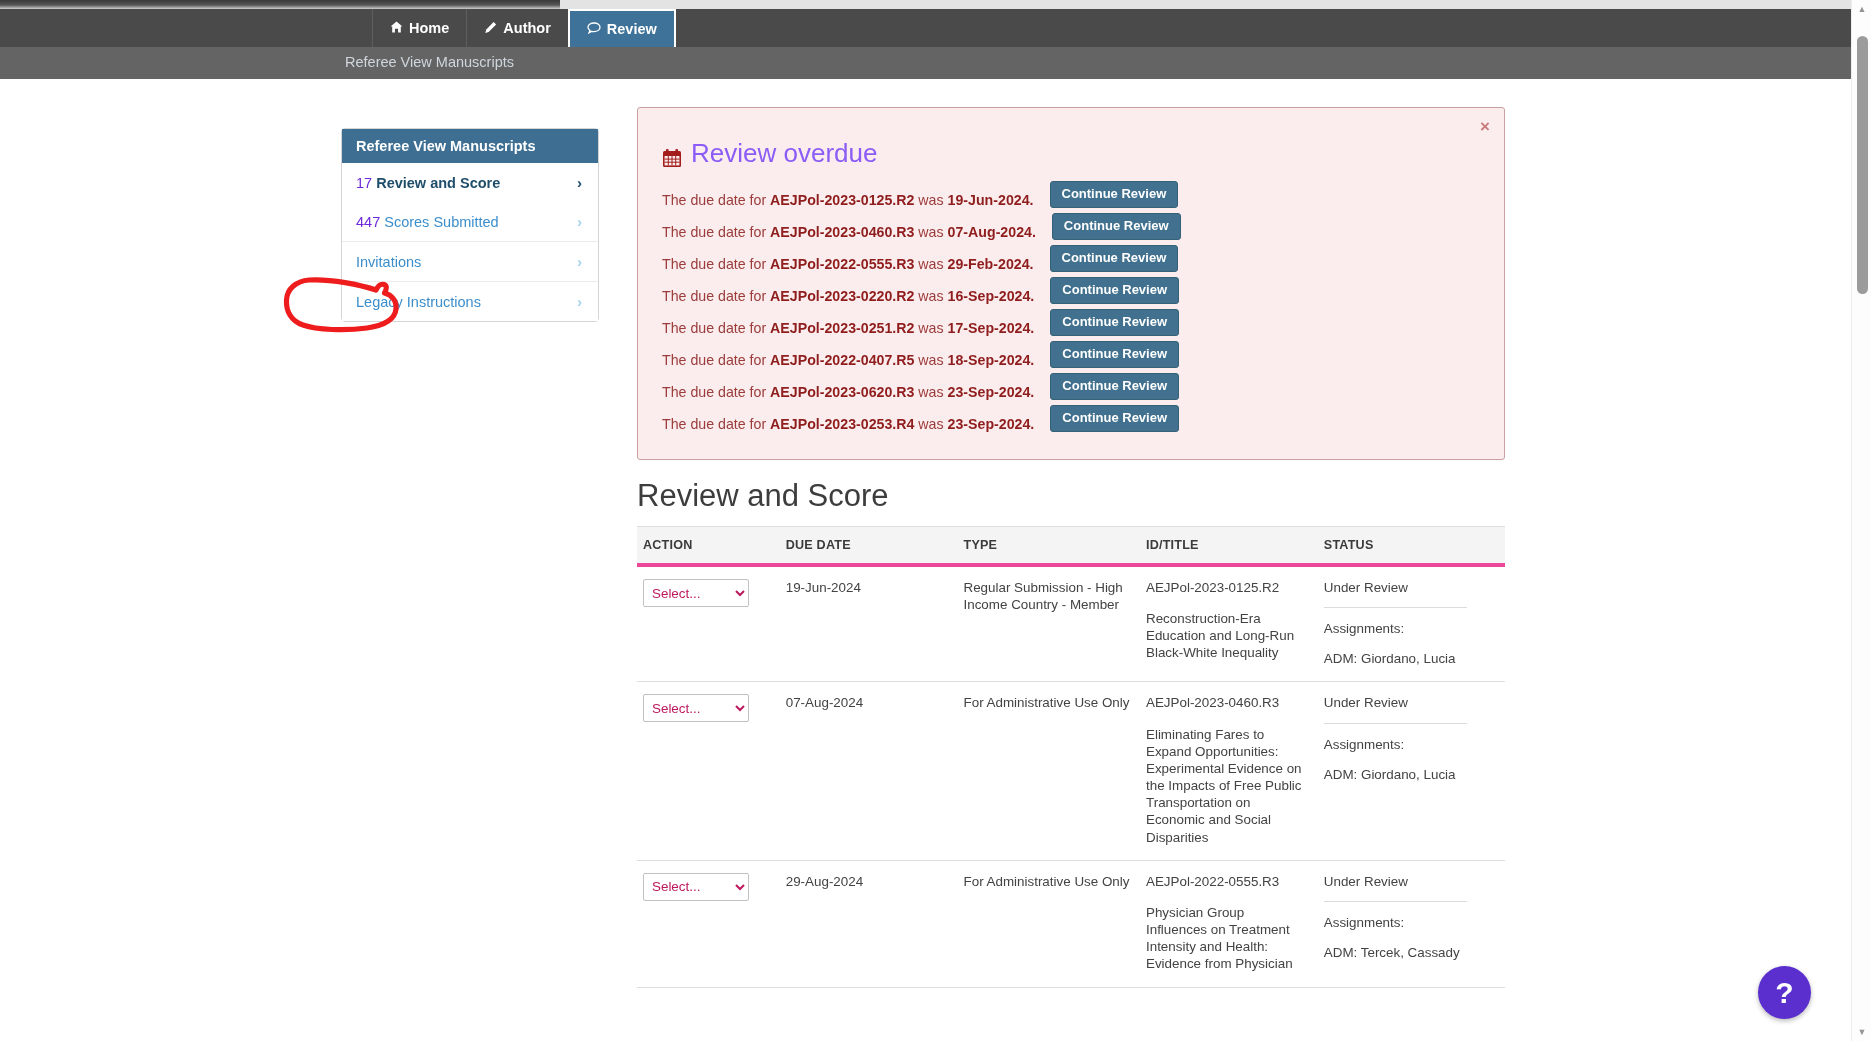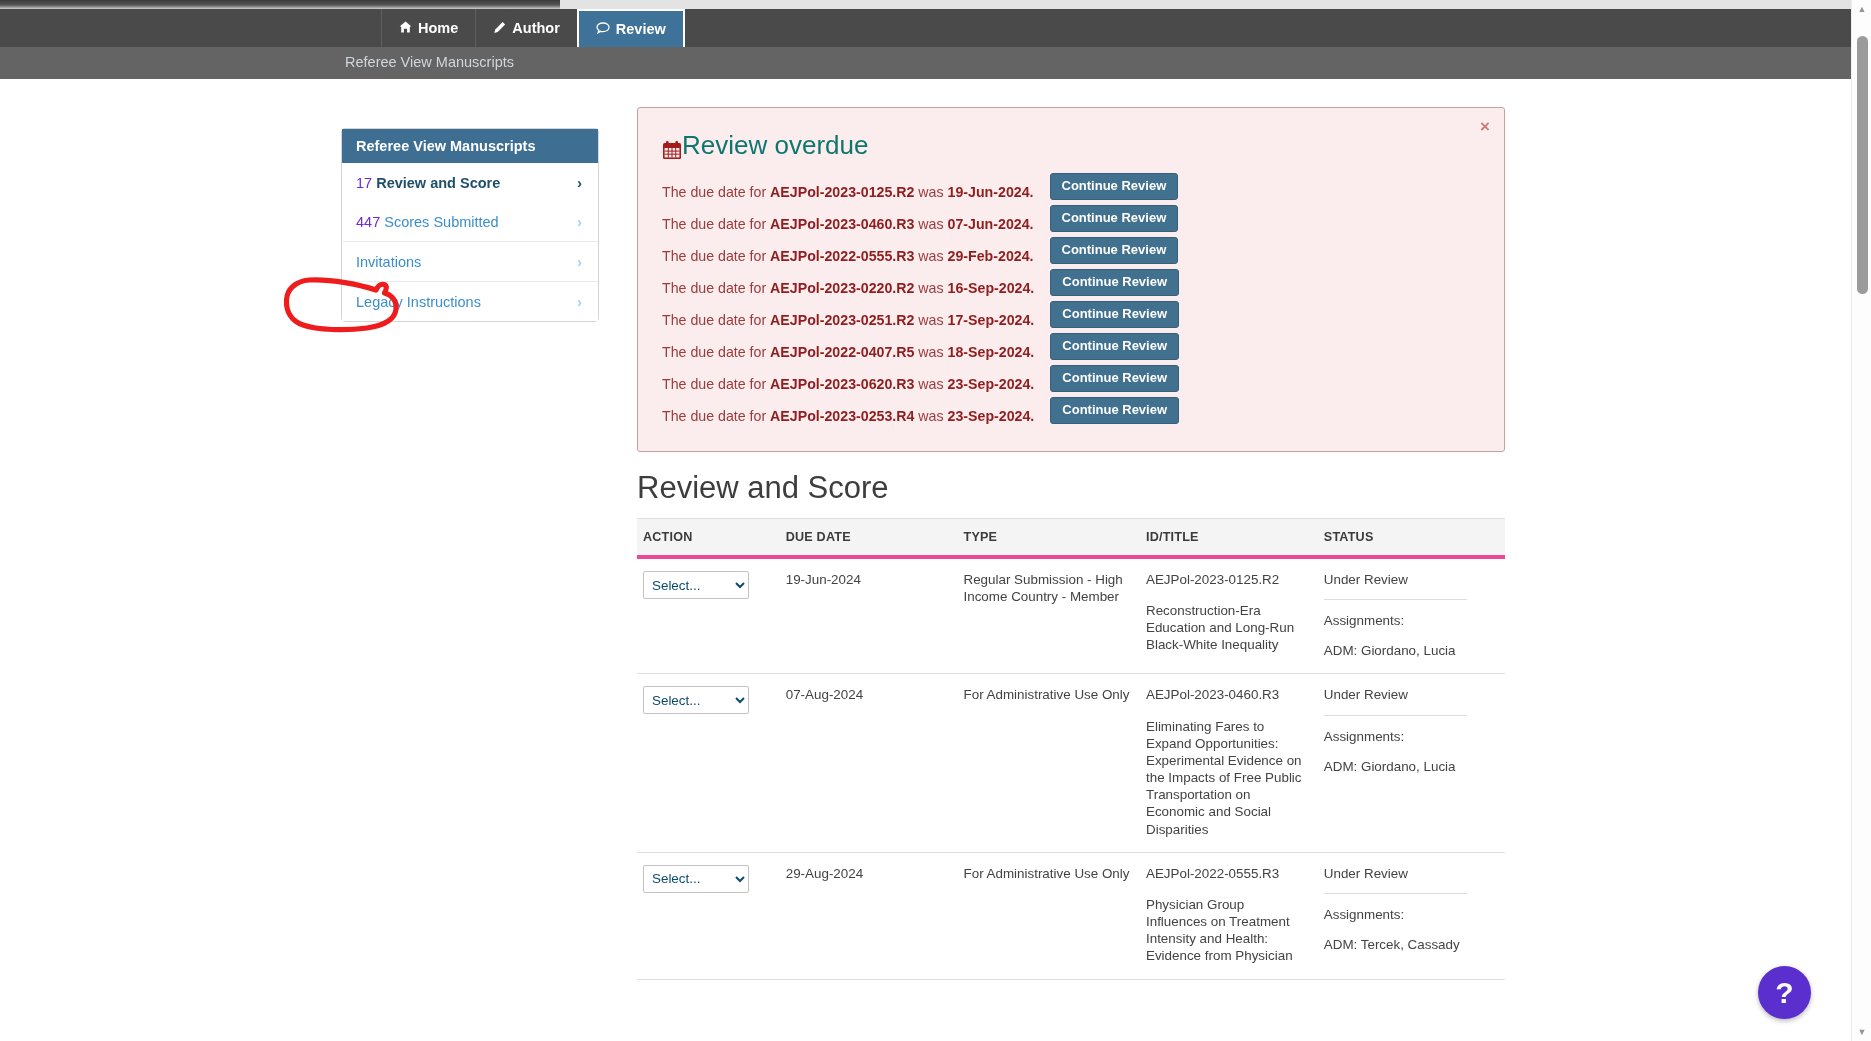--- a/index.html
+++ b/index.html
@@ -20,21 +20,21 @@
     position: absolute; left: 0; top: 0; width: 560px; height: 9px;
     background: linear-gradient(to bottom, #3a3a3a 0%, #555 55%, #cfcfcf 100%);
   }
 
   
   #navbar {
     position: absolute; left: 0; top: 9px; width: 1851px; height: 38px;
     background: #4a4a4a;
   }
   .nav-items {
-    position: absolute; left: 345px; top: 0; height: 38px;
+    position: absolute; left: 336px; top: 0; height: 38px;
     display: flex; align-items: stretch; padding-left: 36px;
   }
   .nav-item {
     display: flex; align-items: center; gap: 6px;
     padding: 0 17px;
     color: #ffffff; font-size: 14.5px; font-weight: bold;
     border-left: 1px solid #5e5e5e;
     cursor: pointer; user-select: none;
     white-space: nowrap;
   }
@@ -107,23 +107,23 @@
     border-radius: 3px;
     padding: 22px 24px 20px 24px;
     min-height: 315px;
   }
   #alert-close {
     position: absolute; right: 14px; top: 10px;
     color: #c97b7b; font-size: 17px; font-weight: bold;
     cursor: pointer; line-height: 1;
   }
   #alert-title {
-    display: flex; align-items: center; 
-    color: #0f766e; font-size: 26px; font-weight: normal;
-    margin: 0 0 14px 0;
+    display: flex; align-items: center; gap: 9px;
+    color: #8b5cf6; font-size: 26px; font-weight: normal;
+    margin: 8px 0 14px 0;
   }
   .cal-icon {
     width: 20px; height: 20px; position: relative; display: inline-block;
     color: #a31d1d;
   }
   .alert-row {
     display: flex; align-items: flex-end; gap: 16px;
     margin-bottom: 7px; height: 25px;
   }
   .alert-text {
@@ -164,21 +164,21 @@
     line-height: 1.28;
   }
   .col-action { width: 122px; }
   .col-due    { width: 152px; }
   .col-type   { width: 156px; }
   .col-id     { width: 152px; }
   .col-status { width: 160px; }
 
   .sel {
     width: 106px; height: 28px;
-    font-size: 13.4px; color: #0c4a6e;
+    font-size: 13.4px; color: #be185d;
     font-family: "Liberation Sans", sans-serif;
     border: 1px solid #c2c2c2; border-radius: 2px;
     background: #fff; padding: 2px 4px;
   }
   .id-title { margin-top: 14px; }
   .assign-rule {
     border-top: 1px solid #dcdcdc;
     margin: 11px 0 12px 0; width: 143px;
   }
   .assign-val { margin-top: 13px; }
@@ -322,21 +322,21 @@
         </span>
         <span>Review overdue</span>
       </div>
 
       <div id="alert-rows">
           <div class="alert-row">
             <span class="alert-text"><span>The due date for</span> <b>AEJPol-2023-0125.R2</b> <span>was</span> <b>19-Jun-2024.</b></span>
             <button class="btn-continue">Continue Review</button>
           </div>
           <div class="alert-row">
-            <span class="alert-text"><span>The due date for</span> <b>AEJPol-2023-0460.R3</b> <span>was</span> <b>07-Jun-2024.</b></span>
+            <span class="alert-text"><span>The due date for</span> <b>AEJPol-2023-0460.R3</b> <span>was</span> <b>07-Aug-2024.</b></span>
             <button class="btn-continue">Continue Review</button>
           </div>
           <div class="alert-row">
             <span class="alert-text"><span>The due date for</span> <b>AEJPol-2022-0555.R3</b> <span>was</span> <b>29-Feb-2024.</b></span>
             <button class="btn-continue">Continue Review</button>
           </div>
           <div class="alert-row">
             <span class="alert-text"><span>The due date for</span> <b>AEJPol-2023-0220.R2</b> <span>was</span> <b>16-Sep-2024.</b></span>
             <button class="btn-continue">Continue Review</button>
           </div>

